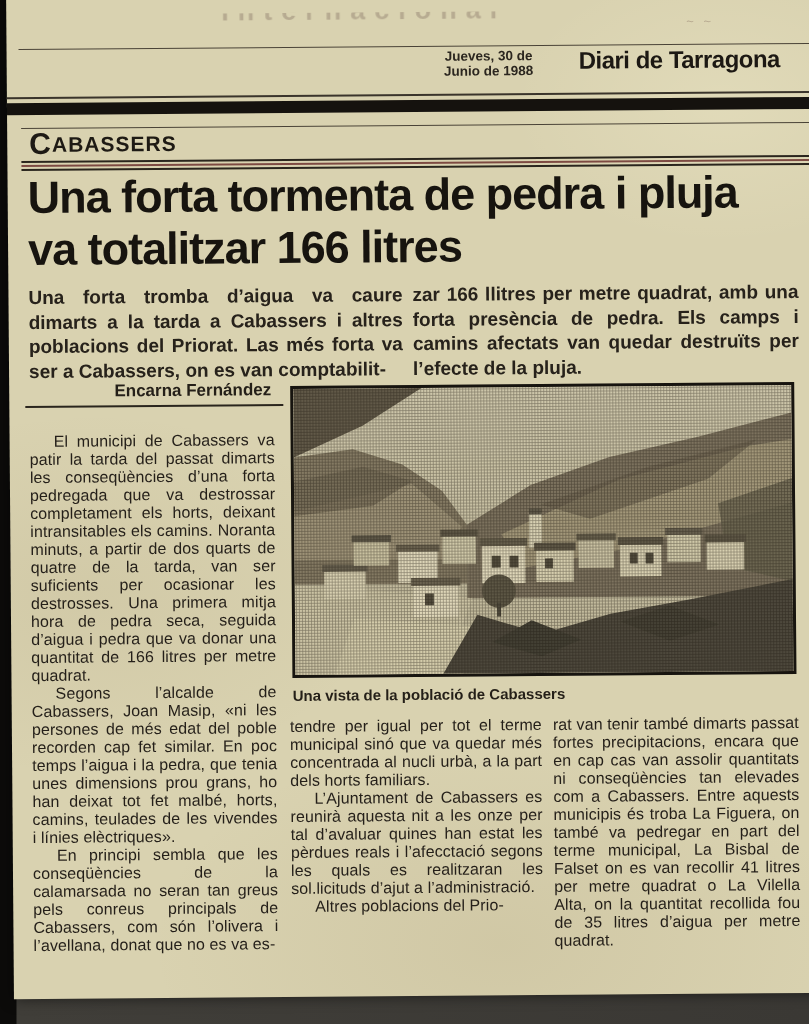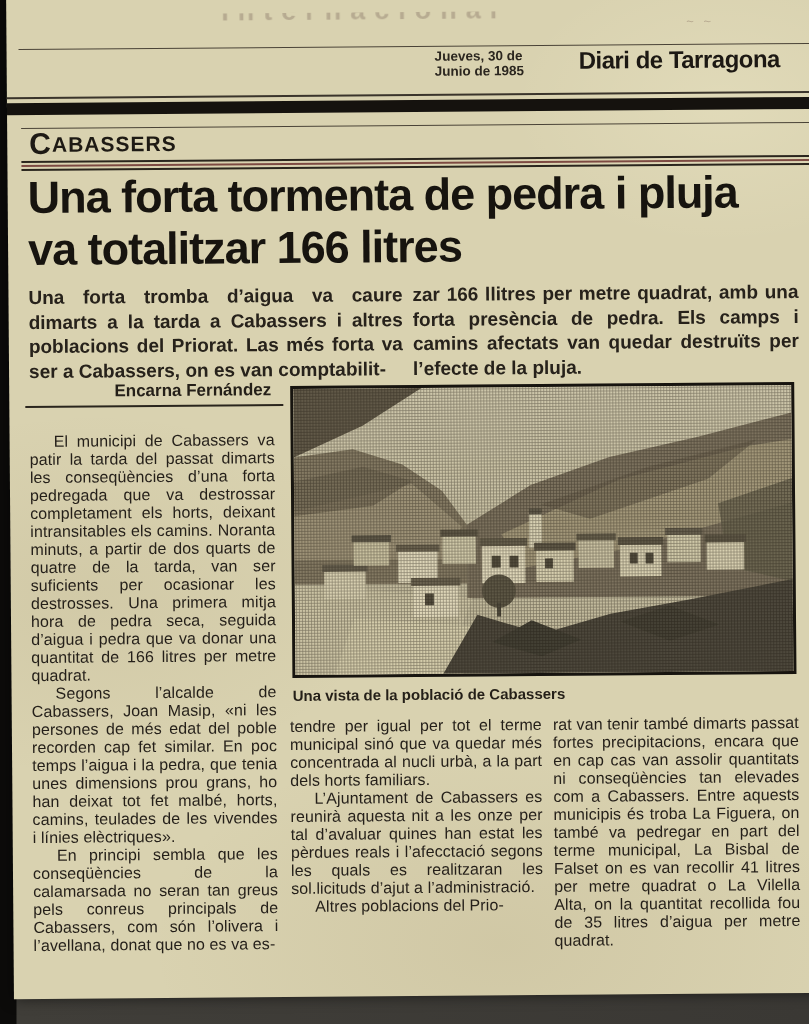--- a/index.html
+++ b/index.html
@@ -33,21 +33,21 @@
     position:absolute;left:0;top:-17px;
     font-size:27px;font-weight:700;letter-spacing:9px;
     color:#8f7e6d;filter:blur(.4px);white-space:nowrap;
   }
   .ghost-mark{left:680px;top:30px;font-size:13px;color:#9a8875;opacity:.55;letter-spacing:3px;}
   .rule-top{left:12px;top:60px;right:0;height:1px;background:#4a4337;}
 
   .date-block{
     left:428px;top:63px;width:108px;
     font-size:13.5px;line-height:15px;font-weight:700;
-    color:#2b261f;
+    text-align:center;color:#2b261f;
   }
   .masthead-name{
     left:572px;top:62px;
     font-size:24px;font-weight:700;letter-spacing:-.5px;
     color:#1c1813;
   }
   .rule-mid{left:0;top:108px;right:0;height:2px;background:#3a342b;}
   .black-bar{left:0;top:114px;right:0;height:12px;background:#15120e;}
 
   .rule-section-top{left:14px;top:139px;right:0;height:1px;background:#4a4337;}
@@ -122,21 +122,21 @@
 
     <div class="abs ghost-strip">
       <span class="ghost-text">Internacional</span>
     </div>
     <div class="abs ghost-mark">~ ~</div>
 
     <div class="abs rule-top"></div>
 
     <div class="abs date-block">
       <div>Jueves, 30 de</div>
-      <div>Junio de 1985</div>
+      <div>Junio de 1988</div>
     </div>
     <div class="abs masthead-name">Diari de Tarragona</div>
 
     <div class="abs rule-mid"></div>
     <div class="abs black-bar"></div>
 
     <div class="abs rule-section-top"></div>
     <div class="abs section-head">
       <span class="cap">C</span><span>ABASSERS</span>
     </div>

